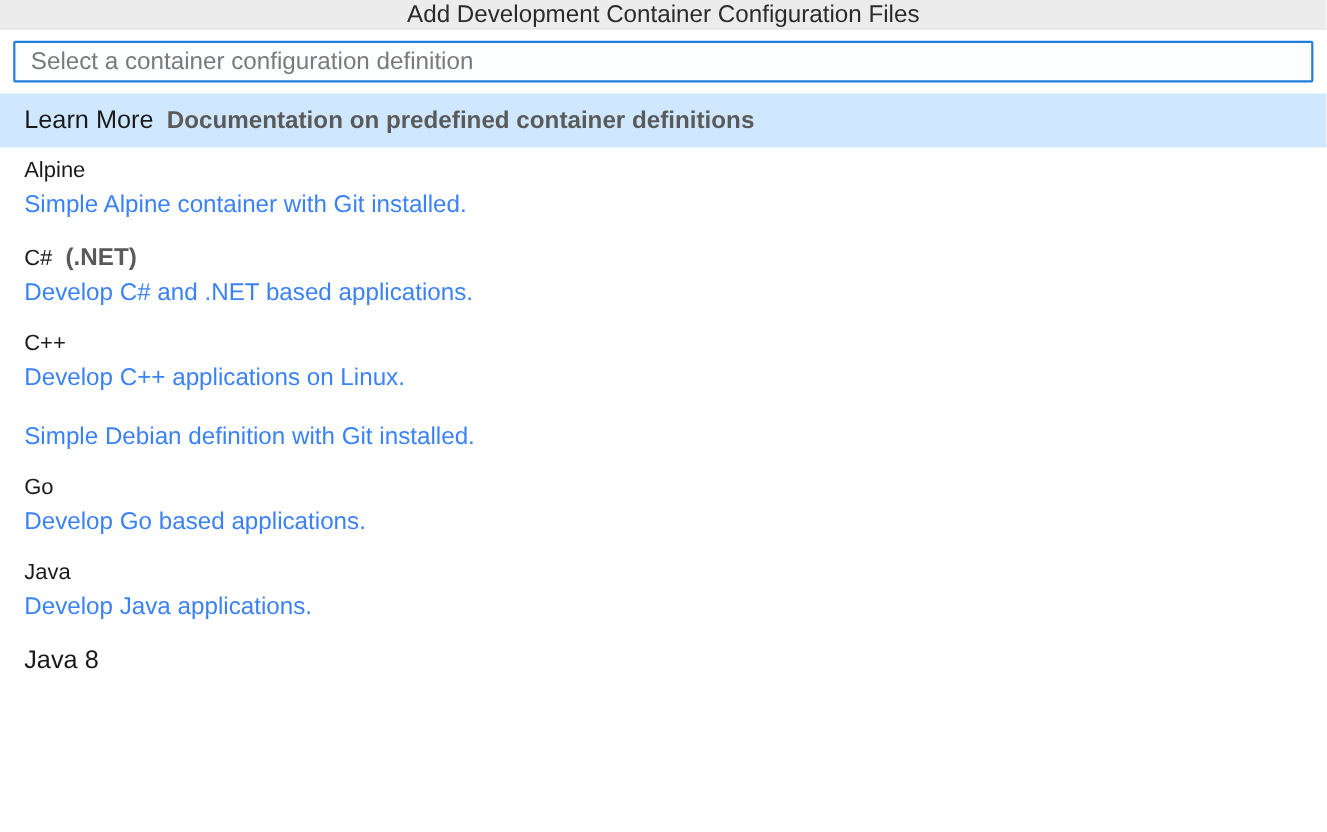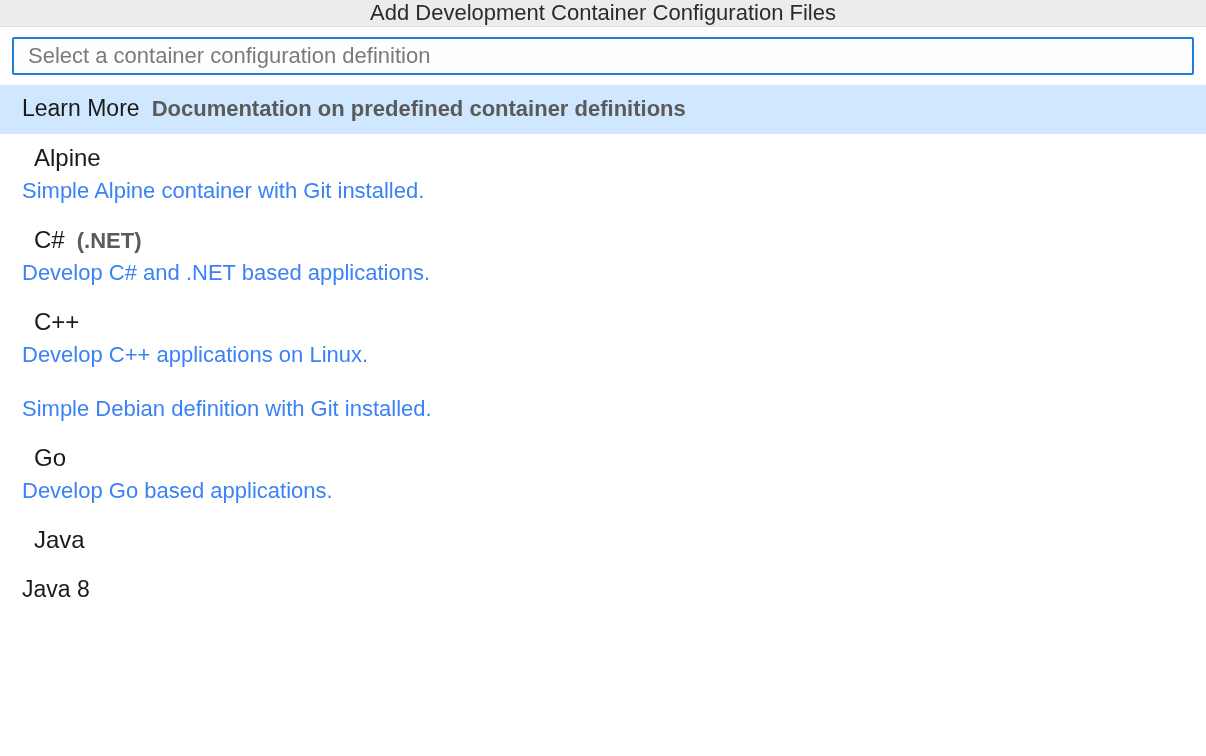--- a/index.html
+++ b/index.html
@@ -65,22 +65,21 @@
       color: #5a5a5a;
       font-weight: 700;
     }
     .item-description {
       font-size: 22px;
       color: #3b82f6;
       margin-top: 6px;
       font-weight: 400;
     }
     .two-line .item-label {
-      font-size: 24px;
-      margin-left: 12px;
+      font-size: 20px;
     }
   </style>
 </head>
 <body>
 
 <div class="header">Add Development Container Configuration Files</div>
 
 <div class="search-container">
   <input type="text" class="search-input" placeholder="Select a container configuration definition" style="">
 </div>
@@ -124,20 +123,21 @@
     <div class="item-line1">
       <span class="item-label">Go</span>
     </div>
     <div class="item-description">Develop Go based applications.</div>
   </div>
 
   <div class="list-item two-line">
     <div class="item-line1">
       <span class="item-label">Java</span>
     </div>
+    <div class="item-description">Develop Java applications.</div>
   </div>
 
   <div class="list-item">
     <div class="item-line1">
       <span class="item-label">Java 8</span>
     </div>
   </div>
 
 </div>
 

